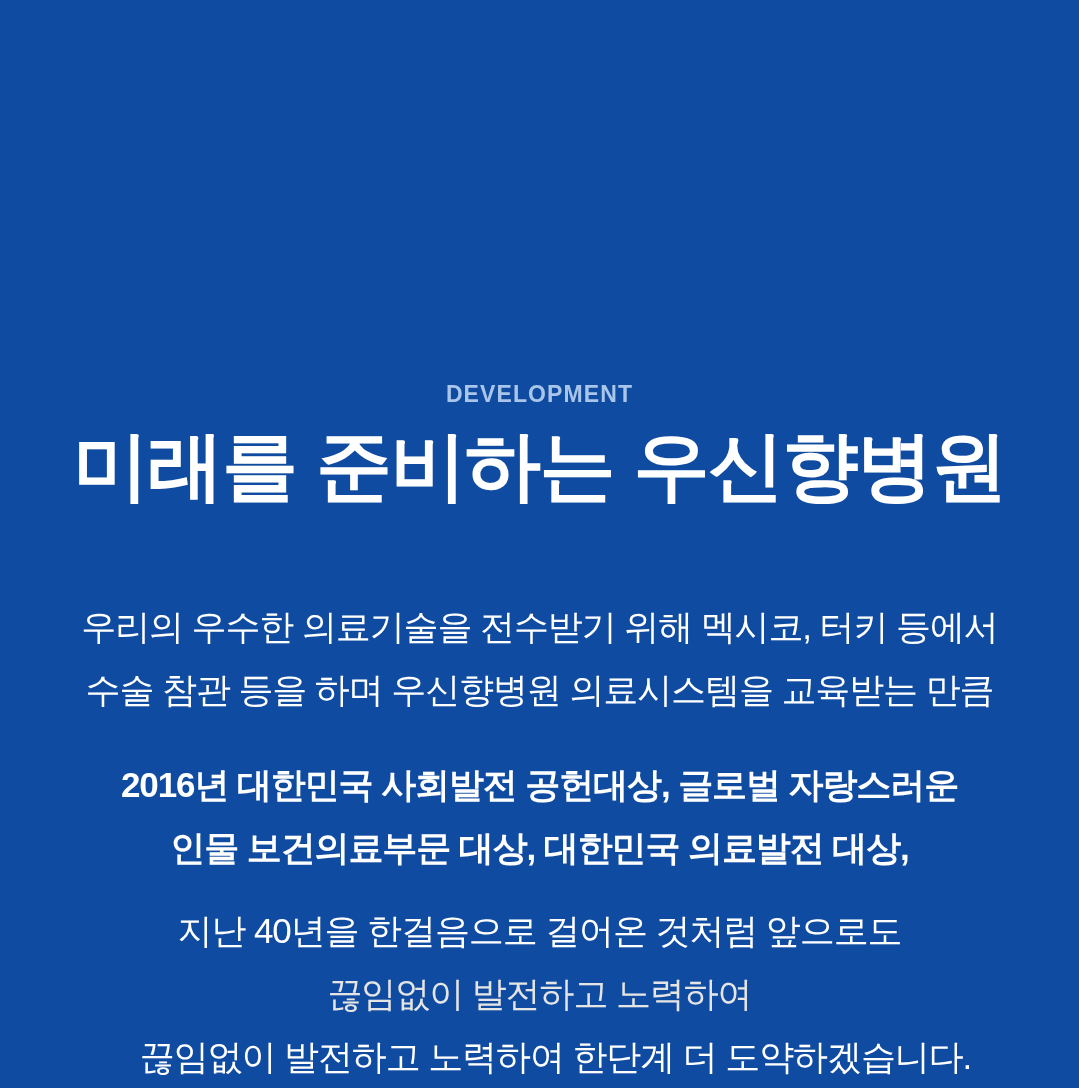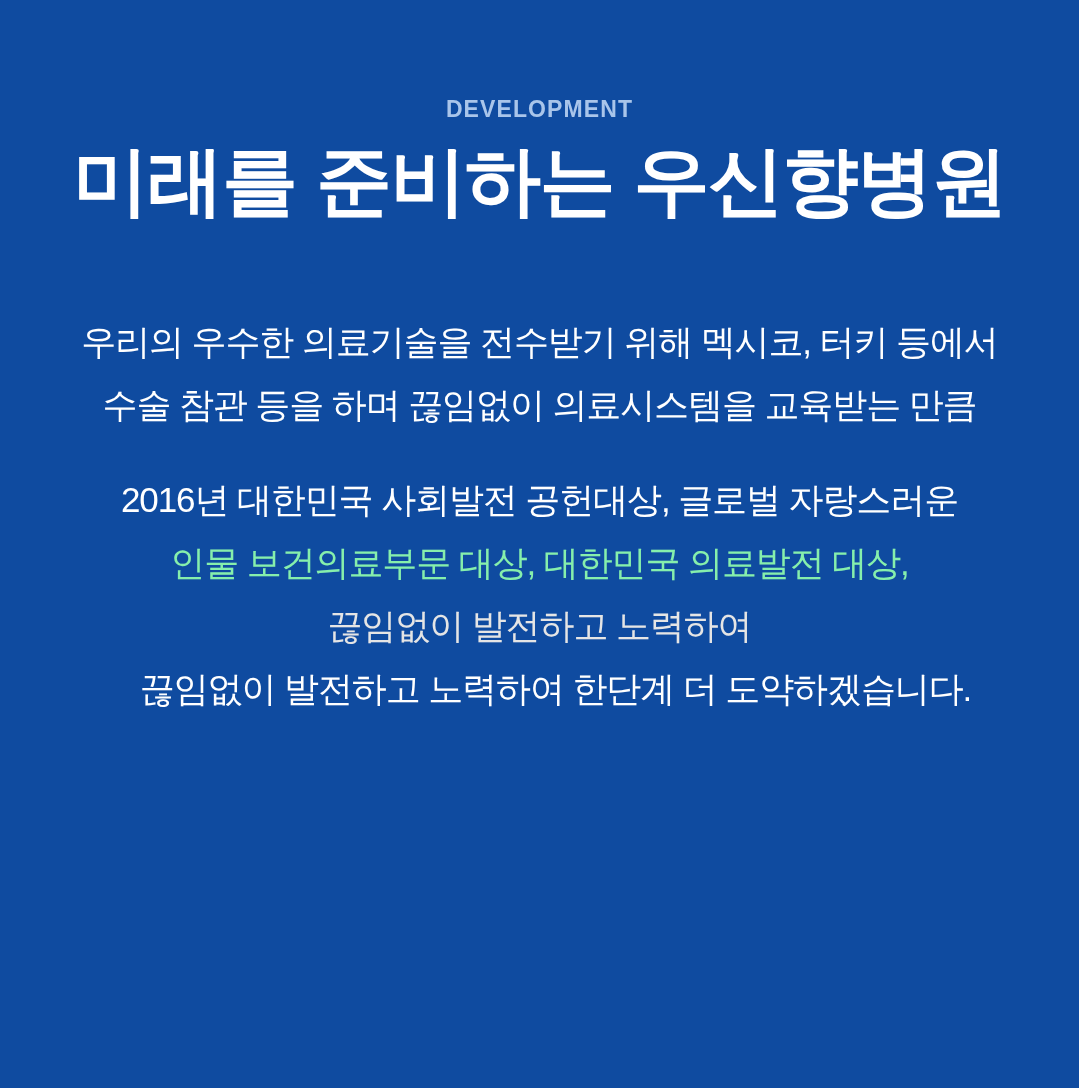--- a/index.html
+++ b/index.html
@@ -68,21 +68,21 @@
     display: block;
     font-size: 35px;
     font-weight: 400;
     color: #FFFFFF;
     line-height: 63px;
     letter-spacing: -1.1px;
     white-space: nowrap;
   }
 
   .body-line.is-strong {
-    font-weight: 400;
+    font-weight: 700;
   }
 
   .body-line .strong-run {
     font-weight: 700;
   }
 
   .body-line .normal-run {
     font-weight: 400;
   }
 
@@ -90,38 +90,39 @@
   .block-gap-top {
     margin-top: 32px;
   }
   .block-gap-bottom {
     margin-top: 20px;
   }
 </style>
 </head>
 <body style="background: rgb(15, 75, 160);">
 
-<div class="promo-panel" style="background: rgb(15, 75, 160);">
+<div class="promo-panel" style="background: rgb(15, 75, 160); justify-content: flex-end;">
 
   <div class="eyebrow" style="color: rgb(169, 197, 234);">DEVELOPMENT</div>
 
   <h1 class="headline" style="color: rgb(255, 255, 255);">미래를 준비하는 우신향병원</h1>
 
   <div class="body-block">
 
     <span class="body-line" style="color: rgb(255, 255, 255);">우리의 우수한 의료기술을 전수받기 위해 멕시코, 터키 등에서</span>
 
-    <span class="body-line" style="color: rgb(255, 255, 255);">수술 참관 등을 하며 끊임없이 의료시스템을 교육받는 만큼</span>
+    <span class="body-line" style="color: rgb(255, 255, 255);">수술 참관 등을 하며 우신향병원 의료시스템을 교육받는 만큼</span>
 
 
     <span class="body-line is-strong block-gap-top" style="color: rgb(255, 255, 255);">2016년 대한민국 사회발전 공헌대상, 글로벌 자랑스러운</span>
 
-    <span class="body-line is-strong" style="color: #86efac;">인물 보건의료부문 대상, 대한민국 의료발전 대상,</span>
+    <span class="body-line is-strong" style="color: #ffffff;">인물 보건의료부문 대상, 대한민국 의료발전 대상,</span>
 
 
+    <span class="body-line block-gap-bottom" style="color: rgb(255, 255, 255);">지난 40년을 한걸음으로 걸어온 것처럼 앞으로도</span>
 
 
     <span class="body-line" style="color: #e5e5e5;">끊임없이 발전하고 노력하여</span>
 
     <span class="body-line" style="color: rgb(255, 255, 255); padding-left: 32px;">끊임없이 발전하고 노력하여 한단계 더 도약하겠습니다.</span>
 
   </div>
 </div>
 
 </body></html>

